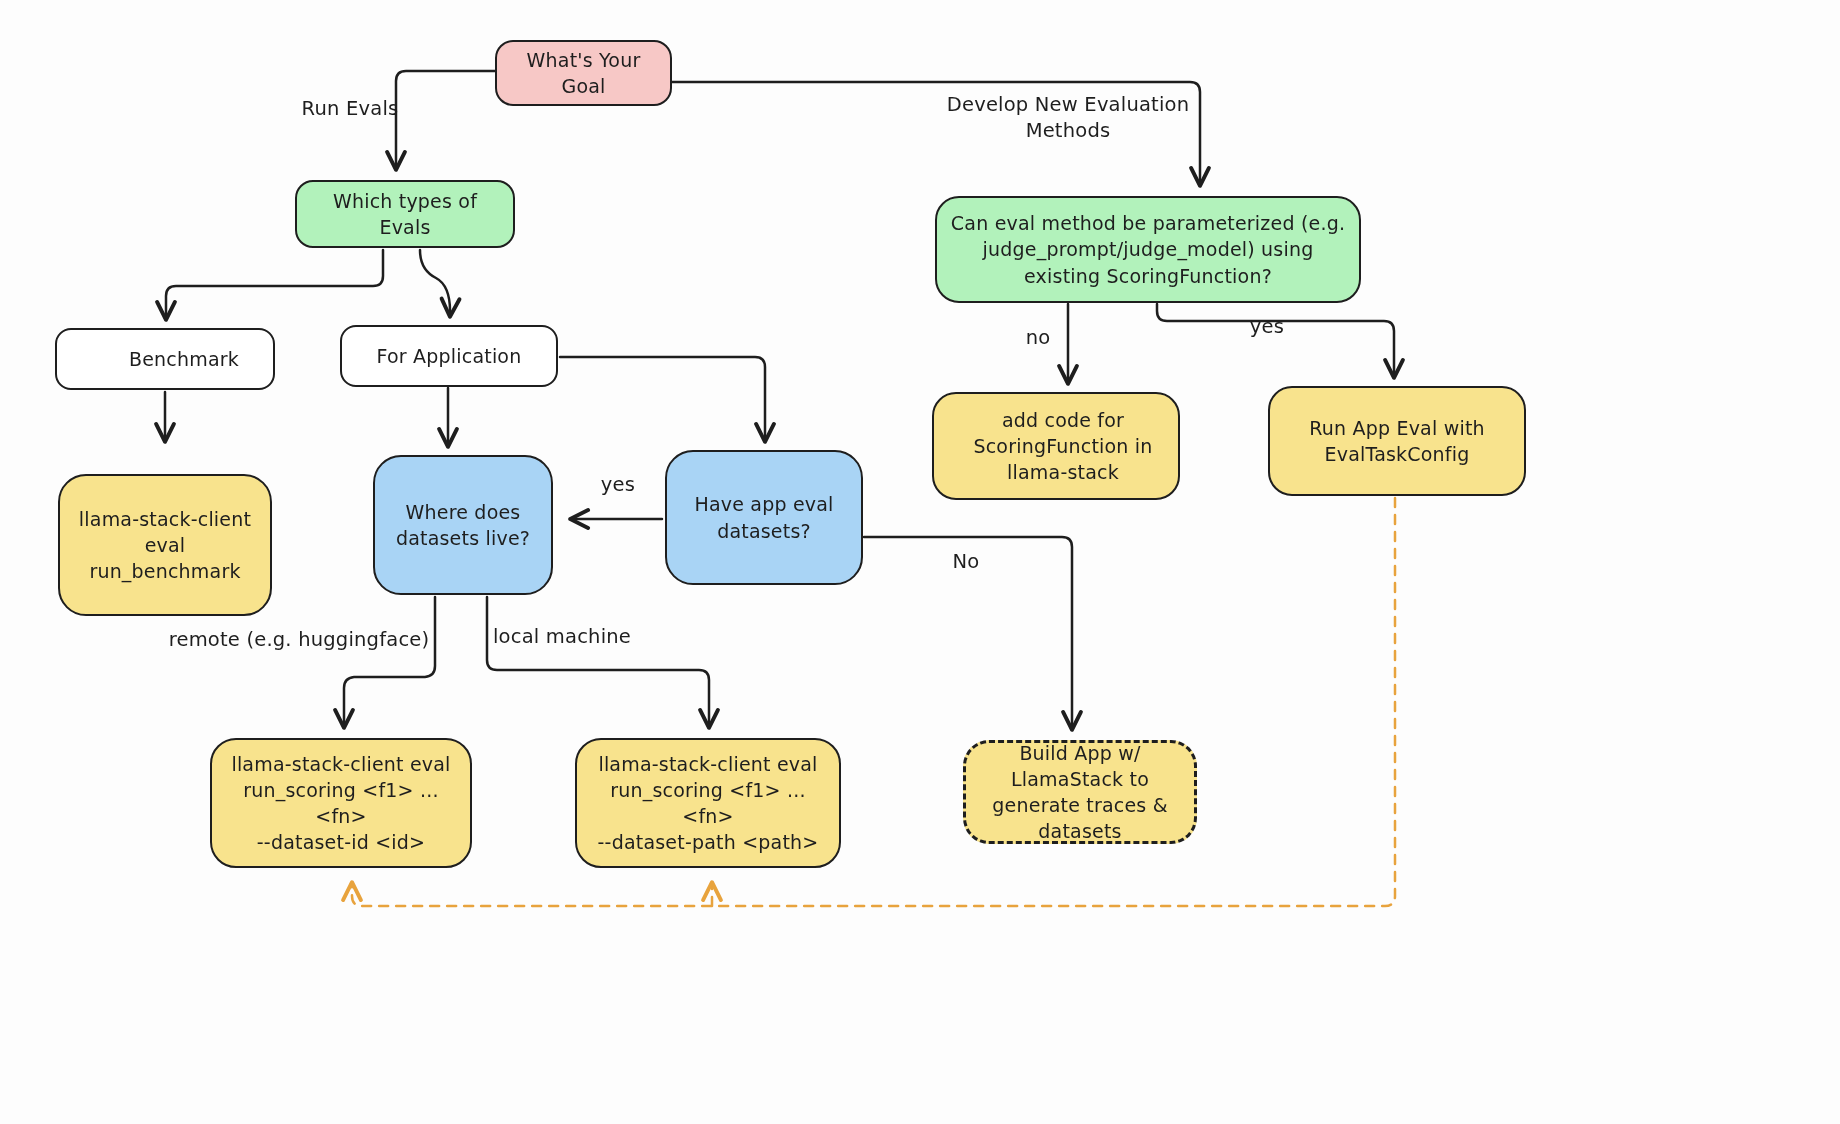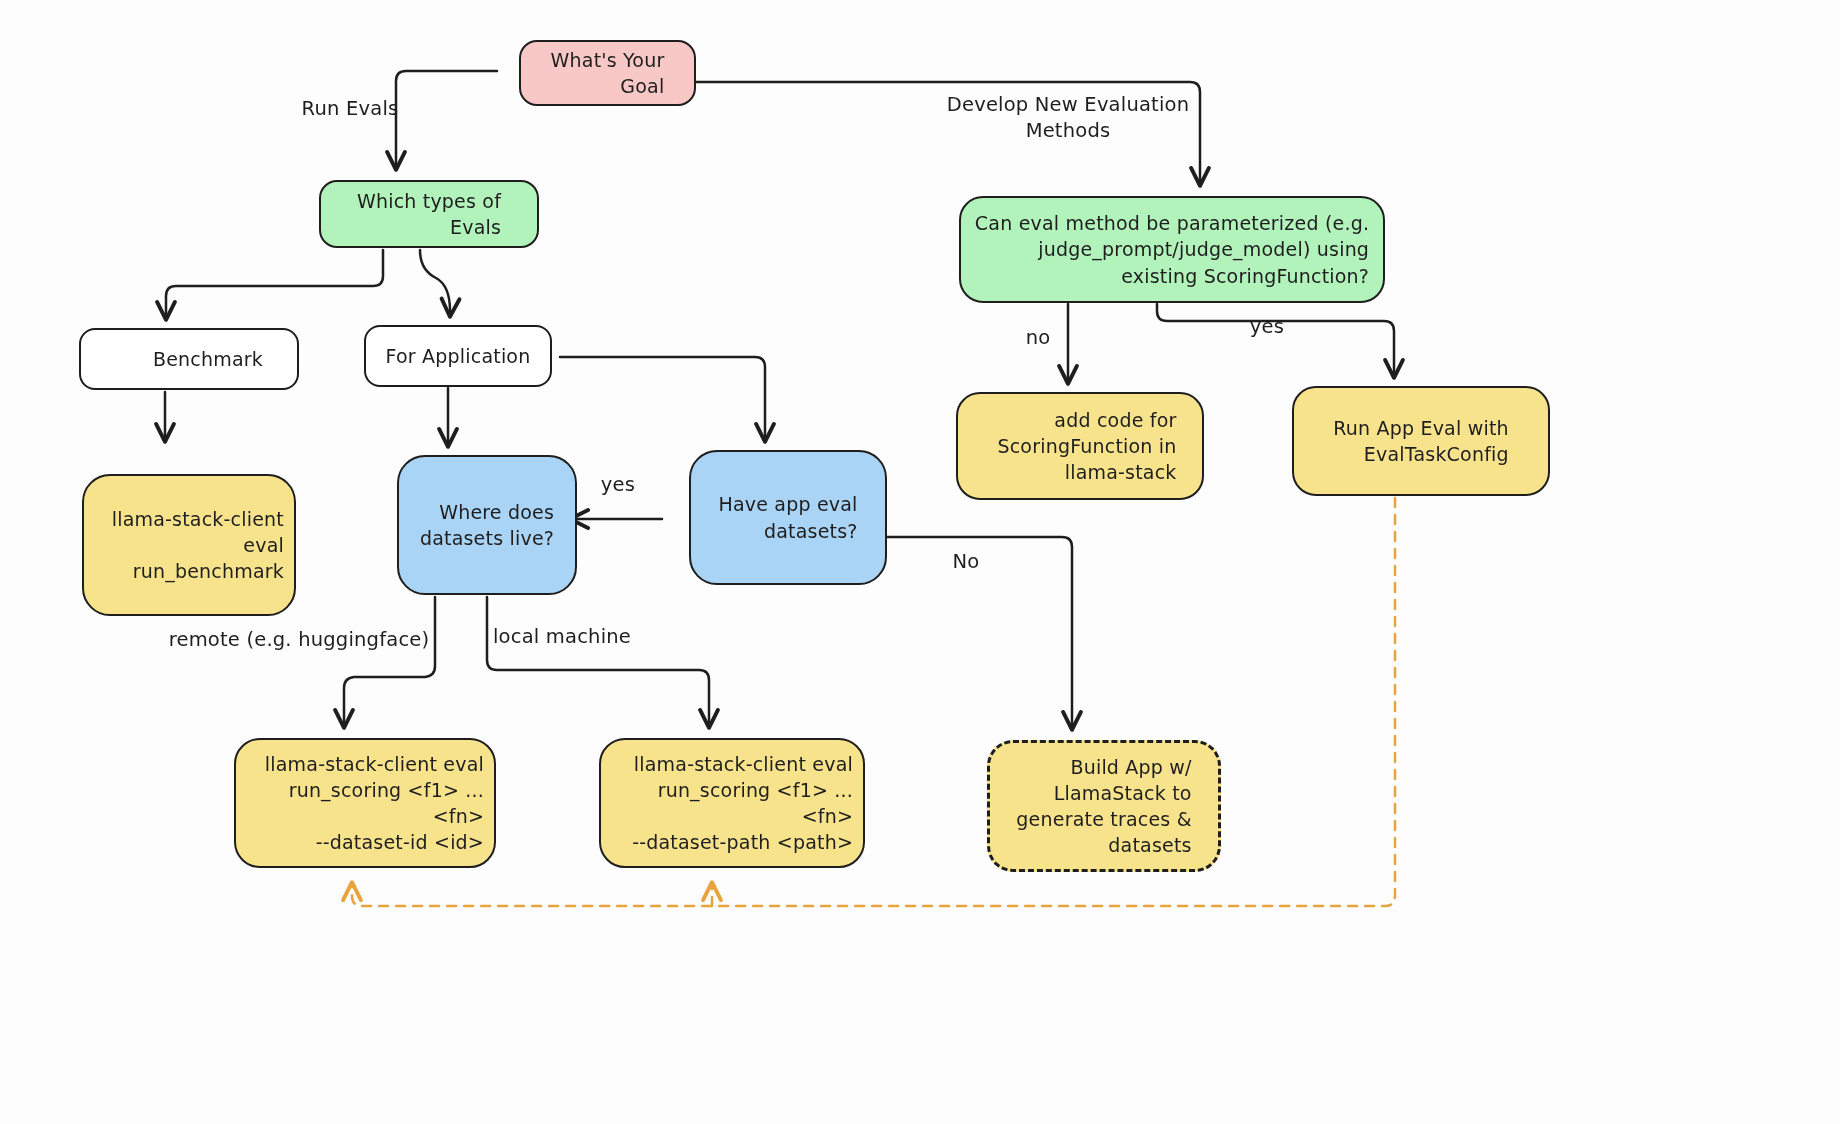--- a/index.html
+++ b/index.html
@@ -22,27 +22,26 @@
     width: 1840px; height: 1124px;
     pointer-events: none;
   }
   .node {
     position: absolute;
     box-sizing: border-box;
     border: 2.5px solid #1e1e1e;
     display: flex;
     align-items: center;
     justify-content: center;
-    text-align: right;
+    text-align: center;
     white-space: pre-line;
     font-size: 19px;
     line-height: 1.38;
     letter-spacing: 0.2px;
     padding: 6px 10px;
-    margin-left: 24px;
   }
   .pink   { background: #f7c8c6; }
   .green  { background: #b2f2bb; }
   .blue   { background: #a9d4f5; }
   .yellow { background: #f8e38d; }
   .white  { background: #ffffff; }
   .dashed-border { border-style: dashed; border-width: 3px; }
   .edge-label {
     position: absolute;
     white-space: pre-line;
@@ -94,21 +93,21 @@
 
   <div class="node green" style="left:295px; top:180px; width:220px; height:68px; border-radius:18px;">Which types of
 Evals</div>
 
   <div class="node green" style="left:935px; top:196px; width:426px; height:107px; border-radius:24px;">Can eval method be parameterized (e.g.
 judge_prompt/judge_model) using
 existing ScoringFunction?</div>
 
   <div class="node white" style="left:55px; top:328px; width:220px; height:62px; border-radius:16px;padding-left:48px;">Benchmark</div>
 
-  <div class="node white" style="left:340px; top:325px; width:188px; height:62px; border-radius:16px;">For Application</div>
+  <div class="node white" style="left:340px; top:325px; width:218px; height:62px; border-radius:16px;">For Application</div>
 
   <div class="node yellow" style="left:58px; top:474px; width:214px; height:142px; border-radius:28px;">llama-stack-client
 eval run_benchmark</div>
 
   <div class="node blue" style="left:373px; top:455px; width:180px; height:140px; border-radius:28px;">Where does
 datasets live?</div>
 
   <div class="node blue" style="left:665px; top:450px; width:198px; height:135px; border-radius:28px;">Have app eval
 datasets?</div>
 
@@ -120,21 +119,21 @@
 EvalTaskConfig</div>
 
   <div class="node yellow" style="left:210px; top:738px; width:262px; height:130px; border-radius:26px;">llama-stack-client eval
 run_scoring &lt;f1&gt; ... &lt;fn&gt;
 --dataset-id &lt;id&gt;</div>
 
   <div class="node yellow" style="left:575px; top:738px; width:266px; height:130px; border-radius:26px;">llama-stack-client eval
 run_scoring &lt;f1&gt; ... &lt;fn&gt;
 --dataset-path &lt;path&gt;</div>
 
-  <div class="node yellow dashed-border" style="left:963px; top:740px; width:234px; height:132px; border-radius:26px;">Build App w/
+  <div class="node yellow dashed-border" style="left:963px; top:740px; width:234px; height:104px; border-radius:26px;">Build App w/
 LlamaStack to
 generate traces &amp;
 datasets</div>
 
   <div class="edge-label" style="left:278px; top:96px; width:112px;margin-left:16px;">Run Evals</div>
 
   <div class="edge-label" style="left:942px; top:92px; width:252px;">Develop New Evaluation
 Methods</div>
 
   <div class="edge-label" style="left:595px; top:472px; width:46px;">yes</div>

